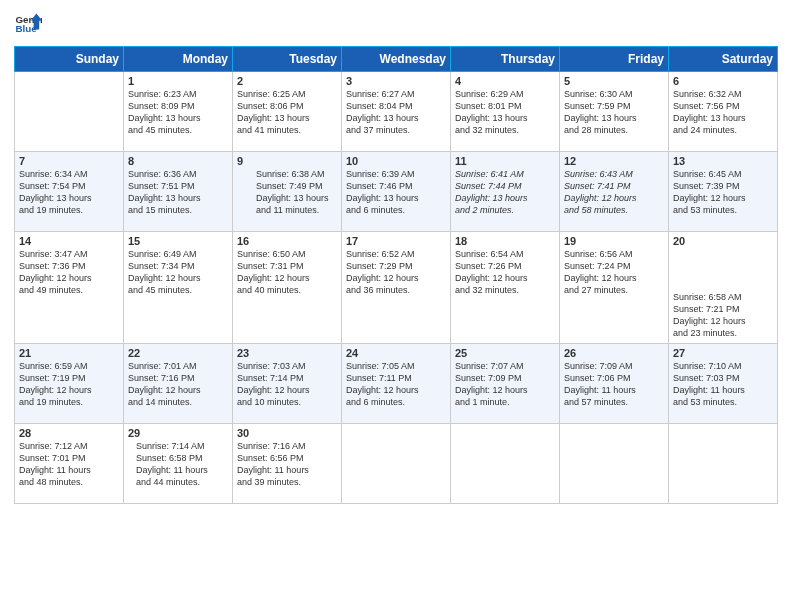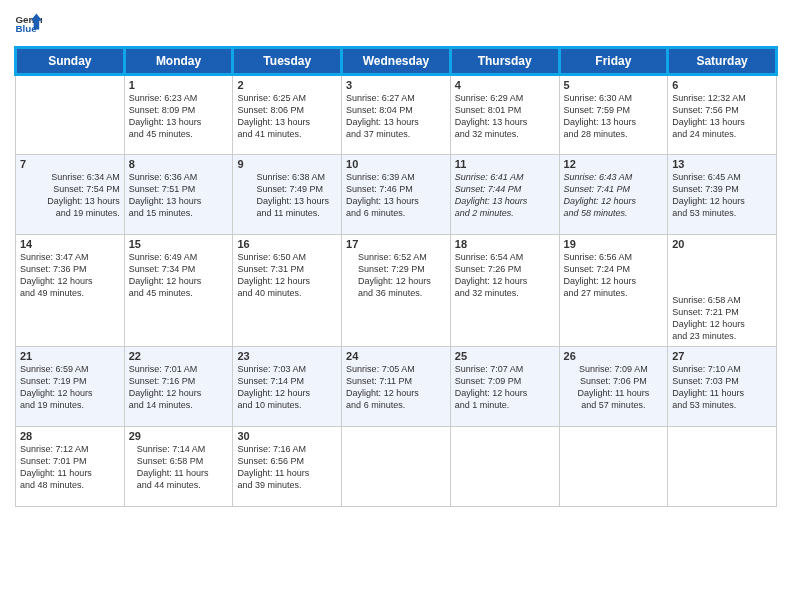--- a/index.html
+++ b/index.html
@@ -45,22 +45,22 @@
     table {
       width: 100%;
       border-collapse: collapse;
       table-layout: fixed;
     }
     thead tr th {
       background: #1a5fb4;
       color: #fff;
       font-size: 12px;
       padding: 5px 4px;
-      text-align: center;
-      border: 3px solid #0ea5e9;
+      text-align: right;
+      border: 1px solid #0ea5e9;
     }
     tbody tr td {
       border: 1px solid #ccc;
       vertical-align: top;
       padding: 3px 4px;
       font-size: 9.5px;
       color: #333;
       height: 80px;
     }
     .day-number {
@@ -147,30 +147,30 @@
           </td>
           <td>
             <span class="day-number">5</span>
             <div class="day-info" style="white-space: pre-line;">Sunrise: 6:30 AM
 Sunset: 7:59 PM
 Daylight: 13 hours
 and 28 minutes.</div>
           </td>
           <td>
             <span class="day-number">6</span>
-            <div class="day-info" style="white-space: pre-line;">Sunrise: 12:32 AM
+            <div class="day-info" style="white-space: pre-line;">Sunrise: 6:32 AM
 Sunset: 7:56 PM
 Daylight: 13 hours
 and 24 minutes.</div>
           </td>
         </tr>
         <tr>
           <td>
             <span class="day-number">7</span>
-            <div class="day-info" style="white-space: pre-line; text-align: right;">Sunrise: 6:34 AM
+            <div class="day-info" style="white-space: pre-line;">Sunrise: 6:34 AM
 Sunset: 7:54 PM
 Daylight: 13 hours
 and 19 minutes.</div>
           </td>
           <td>
             <span class="day-number">8</span>
             <div class="day-info" style="white-space: pre-line;">Sunrise: 6:36 AM
 Sunset: 7:51 PM
 Daylight: 13 hours
 and 15 minutes.</div>
@@ -228,21 +228,21 @@
           </td>
           <td>
             <span class="day-number">16</span>
             <div class="day-info" style="white-space: pre-line;">Sunrise: 6:50 AM
 Sunset: 7:31 PM
 Daylight: 12 hours
 and 40 minutes.</div>
           </td>
           <td>
             <span class="day-number">17</span>
-            <div class="day-info" style="white-space: pre-line; margin-left: 12px;">Sunrise: 6:52 AM
+            <div class="day-info" style="white-space: pre-line;">Sunrise: 6:52 AM
 Sunset: 7:29 PM
 Daylight: 12 hours
 and 36 minutes.</div>
           </td>
           <td>
             <span class="day-number">18</span>
             <div class="day-info" style="white-space: pre-line;">Sunrise: 6:54 AM
 Sunset: 7:26 PM
 Daylight: 12 hours
 and 32 minutes.</div>
@@ -293,21 +293,21 @@
           </td>
           <td>
             <span class="day-number">25</span>
             <div class="day-info" style="white-space: pre-line;">Sunrise: 7:07 AM
 Sunset: 7:09 PM
 Daylight: 12 hours
 and 1 minute.</div>
           </td>
           <td>
             <span class="day-number">26</span>
-            <div class="day-info" style="white-space: pre-line; text-align: center;">Sunrise: 7:09 AM
+            <div class="day-info" style="white-space: pre-line;">Sunrise: 7:09 AM
 Sunset: 7:06 PM
 Daylight: 11 hours
 and 57 minutes.</div>
           </td>
           <td>
             <span class="day-number">27</span>
             <div class="day-info" style="white-space: pre-line;">Sunrise: 7:10 AM
 Sunset: 7:03 PM
 Daylight: 11 hours
 and 53 minutes.</div>

